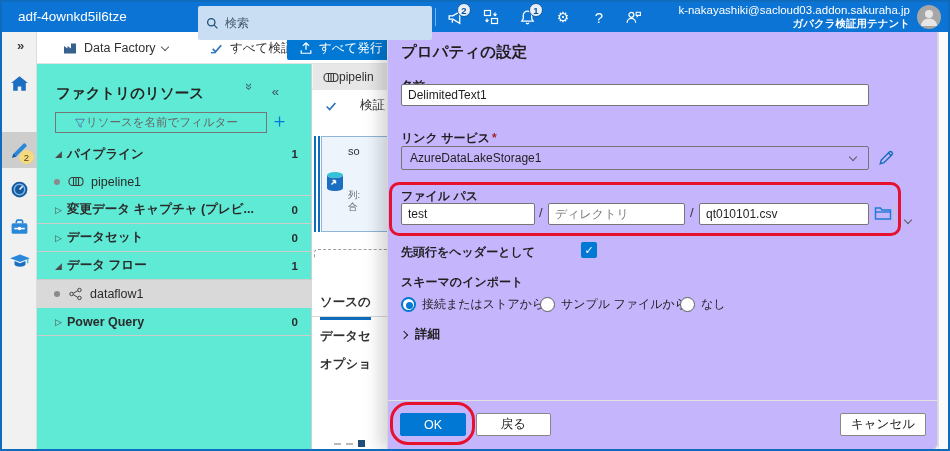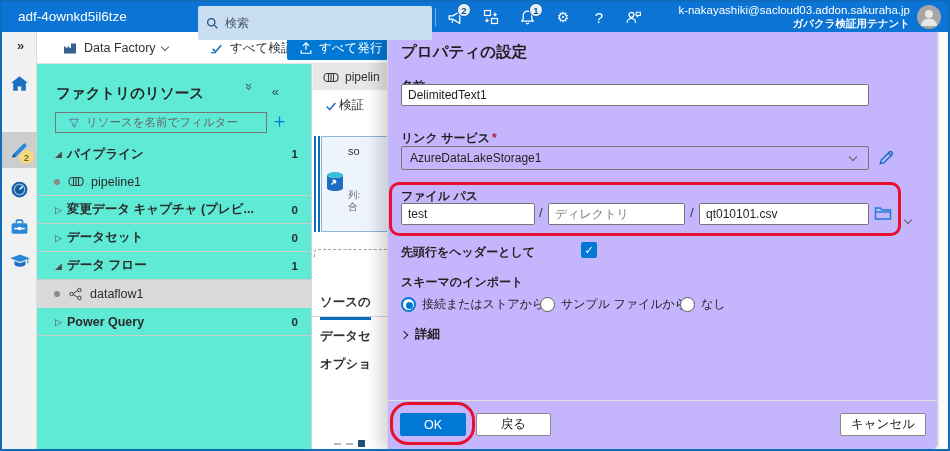--- a/index.html
+++ b/index.html
@@ -46,41 +46,41 @@
                  display:flex; align-items:center; gap:6px; padding:0 12px; font-size:12.5px; border-radius:2px; width:140px;font-family:Liberation Serif, serif; }
   .chev { display:inline-block; width:6px; height:6px; border-right:1.4px solid #5c5c5c;
           border-bottom:1.4px solid #5c5c5c; transform:rotate(45deg); margin-top:-3px; }
 
   
   .sidebar { position:absolute; left:35px; top:62px; width:275px; height:385px; background:#5eead4;
              border-right:1px solid #cfcfcf; }
   .sb-title { position:absolute; left:19px; top:20px; font-size:14.5px; font-weight:bold; color:#252423; }
   .sb-hicons { position:absolute; right:22px; top:20px; font-size:13px; color:#3f4e5d; letter-spacing:10px; }
   .sb-filter { position:absolute; left:18px; top:48px; width:212px; height:21px; border:1px solid #767676;
-               display:flex; align-items:center; gap:6px; padding:0 12px; }
+               display:flex; align-items:center; gap:0; padding:0 18px; }
   .sb-filter .ph { font-size:11.5px; color:#666; }
   .sb-plus { position:absolute; right:22px; top:44px; font-size:19px; color:#0078d4; font-weight:300; }
   .tree { position:absolute; left:0; top:76px; width:275px; }
   .trow { position:relative; height:28px; display:flex; align-items:center; font-size:12.5px; color:#2b2b2b; }
   .trow.parent { font-weight:bold; }
   .trow .tw { width:12px; margin-left:18px; font-size:9px; color:#4a4a4a; }
   .trow.child { font-weight:normal; }
   .trow.child .bullet { width:6px; height:6px; border-radius:50%; background:#8a8a8a; margin-left:17px; margin-right:8px; }
   .trow .cnt { position:absolute; right:14px; font-size:11.5px; font-weight:bold; color:#2b2b2b; }
   .trow.sep { border-bottom:1px solid #cccccc; }
   .trow.sel { background:#d9d9d9; }
   .tico { margin-right:7px; display:flex; align-items:center; }
 
   
   .canvas { position:absolute; left:310px; top:62px; width:640px; height:385px; background:#fff; }
   .tabstrip { position:absolute; left:0; top:0; width:100%; height:26px; background:#f4f4f4; border-bottom:1px solid #d8d8d8; }
   .doc-tab { position:absolute; left:1px; top:0; width:130px; height:26px; background:#e7e7e7;
-             border-right:1px solid #c9c9c9; display:flex; align-items:center; gap:6px; padding:0 10px;
+             border-right:1px solid #c9c9c9; display:flex; align-items:center; padding:0 10px;
              font-size:12px; color:#323130; }
-  .validate-row { position:absolute; left:12px; top:33px; display:flex; align-items:center; gap:1px;
+  .validate-row { position:absolute; left:12px; top:33px; display:flex; align-items:center; gap:22px;
                   font-size:12.5px; color:#323130; }
   .node { position:absolute; left:2px; top:72px; width:76px; height:96px; display:flex; }
   .node .accent { width:7px; background:repeating-linear-gradient(90deg,#0f6cbd 0 2px,#fff 2px 4px); }
   .node .body { flex:1; background:#edf4fb; border:1px solid #8db6dc; position:relative; }
   .node .ttl { position:absolute; left:26px; top:8px; font-size:11px; color:#323130; }
   .node .meta { position:absolute; left:26px; top:52px; font-size:9.5px; color:#666; line-height:12px; }
   .node .dbi { position:absolute; left:3px; top:34px; }
   .dashfrag { position:absolute; left:2px; top:185px; width:73px; height:9px;
               border-top:1px dashed #9f9f9f; border-left:1px dashed #9f9f9f; border-top-left-radius:4px; }
   .bpane-tab { position:absolute; left:8px; top:230px; font-size:12.5px; font-weight:bold; color:#323130;

